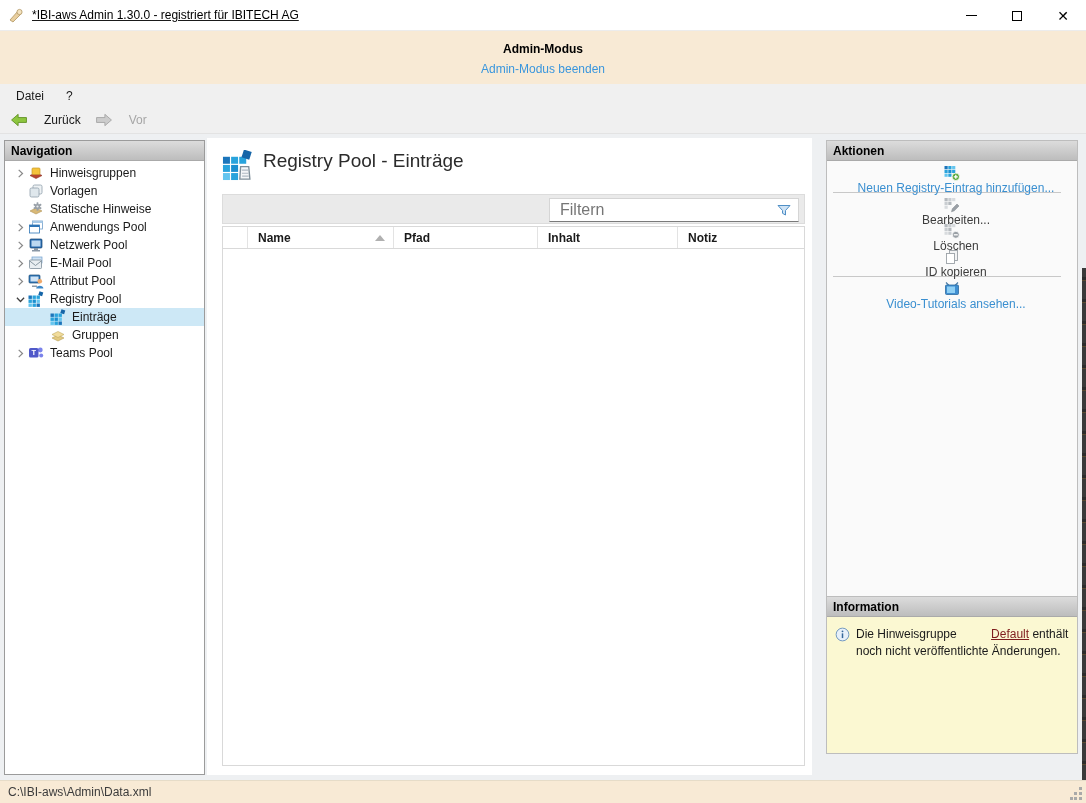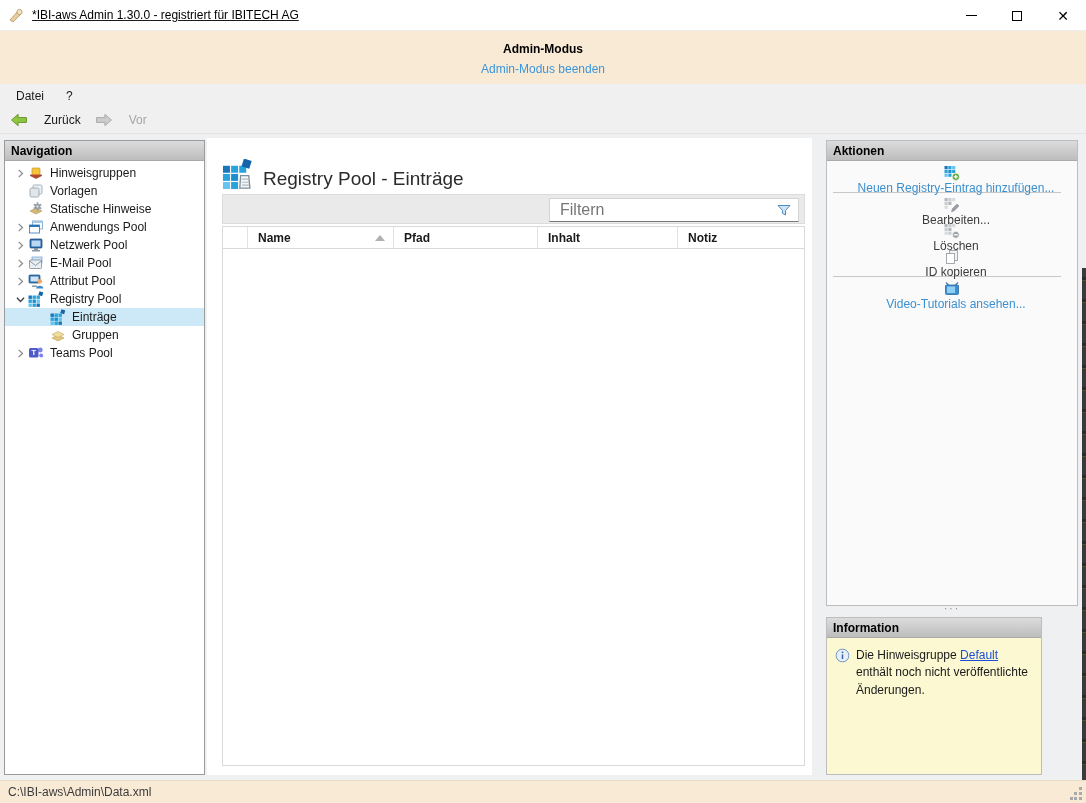--- a/index.html
+++ b/index.html
@@ -41,21 +41,21 @@
   .nav-body { padding-top:3px; }
   .nav-item { height:18px; display:flex; align-items:center; cursor:default; }
   .nav-item .exp { width:15px; margin-left:8px; display:flex; align-items:center; justify-content:center; flex:none; }
   .nav-item.child .exp { margin-left:30px; }
   .nav-item .nicon { width:16px; height:16px; margin-right:6px; flex:none; }
   .nav-item .nlabel { white-space:nowrap; }
   .nav-item.selected { background:#cde8f6; }
 
   
   .main-panel { position:absolute; left:207px; top:4px; width:605px; height:637px; background:#ffffff; }
-  .main-title-row { display:flex; align-items:flex-end; padding:12px 6px 0 15px; height:52px; }
+  .main-title-row { display:flex; align-items:flex-start; padding:12px 6px 0 15px; height:52px; }
   .main-title-row .t-ico { width:31px; height:31px; margin-right:10px; }
   .main-title { font-size:19px; color:#2b2b2b; }
   .filter-row { position:absolute; left:15px; top:56px; width:583px; height:30px; background:#eaeaea; border:1px solid #dcdcdc; }
   .filter-box { position:absolute; right:5px; top:3px; width:250px; height:24px; background:#fff; border:1px solid #d5d5d5; border-bottom:1px solid #7a7a7a; display:flex; align-items:center; }
   .filter-box input { border:none; outline:none; flex:1; height:20px; padding-left:10px; font-family:"Liberation Sans",sans-serif; font-size:16px; color:#333; background:transparent; }
   .filter-box input::placeholder { color:#767676; }
   .filter-box .funnel { width:16px; height:16px; margin-right:6px; }
   .grid { position:absolute; left:15px; top:88px; width:583px; height:540px; border:1px solid #d9d9d9; background:#fff; }
   .grid-header { display:grid; grid-template-columns:25px 146px 144px 140px auto; height:22px; border-bottom:1px solid #d9d9d9; }
   .gh-cell { display:flex; align-items:center; padding-left:10px; border-right:1px solid #e3e3e3; font-weight:bold; color:#1a1a1a; position:relative; }
@@ -67,25 +67,25 @@
   
   .right-panel { position:absolute; left:826px; top:6px; width:252px; height:635px; }
   .actions-section { position:absolute; left:0; top:0; width:252px; height:466px; background:#fafafa; border:1px solid #bdbdbd; }
   .action-item { display:flex; align-items:center; height:22px; padding-left:8px; margin-top:4px; cursor:default;flex-direction:column; }
   .action-item .a-ico { width:16px; height:16px; margin-right:9px; flex:none; }
   .action-item .a-label { white-space:nowrap; }
   .action-item.link .a-label { color:#3a8fd0; }
   .action-item.plain .a-label { color:#3c3c3c; }
   .a-sep { height:1px; background:#c8c8c8; margin:5px 16px 4px 6px; }
   .splitter { position:absolute; left:0; top:466px; width:252px; height:10px; text-align:center; color:#8a8a8a; font-size:10px; letter-spacing:2px; line-height:6px; cursor:ns-resize; }
-  .info-section { position:absolute; left:0; top:477px; width:216px; height:158px; border:1px solid #bdbdbd; background:#fbf8d2; }
+  .info-section { position:absolute; left:0; top:456px; width:252px; height:158px; border:1px solid #bdbdbd; background:#fbf8d2; }
   .info-body { padding:9px 8px 0 8px; display:flex; }
   .info-ico { width:15px; height:15px; margin-right:6px; flex:none; margin-top:1px; }
   .info-text { line-height:1.45; color:#1a1a1a; }
-  .info-link { color:#1d4ed8; text-decoration:underline; cursor:pointer; }
+  .info-link { color:#7f1d1d; text-decoration:underline; cursor:pointer;margin-left:31px; }
 
   
   .sliver { position:absolute; left:1082px; top:134px; width:4px; height:646px;
             background:repeating-linear-gradient(#3a3a3a 0 9px, #2c2c2c 9px 12px, #5a4a30 12px 13px, #3a3a3a 13px 22px); }
 
   
   .statusbar { position:absolute; left:0; top:780px; width:1086px; height:23px; background:#f8ead5; border-top:1px solid #e6dcc8; display:flex; align-items:center; }
   .statusbar .path { margin-left:8px; color:#3c3c3c; }
   .grip { position:absolute; right:3px; bottom:3px; width:13px; height:13px; }
 </style>

